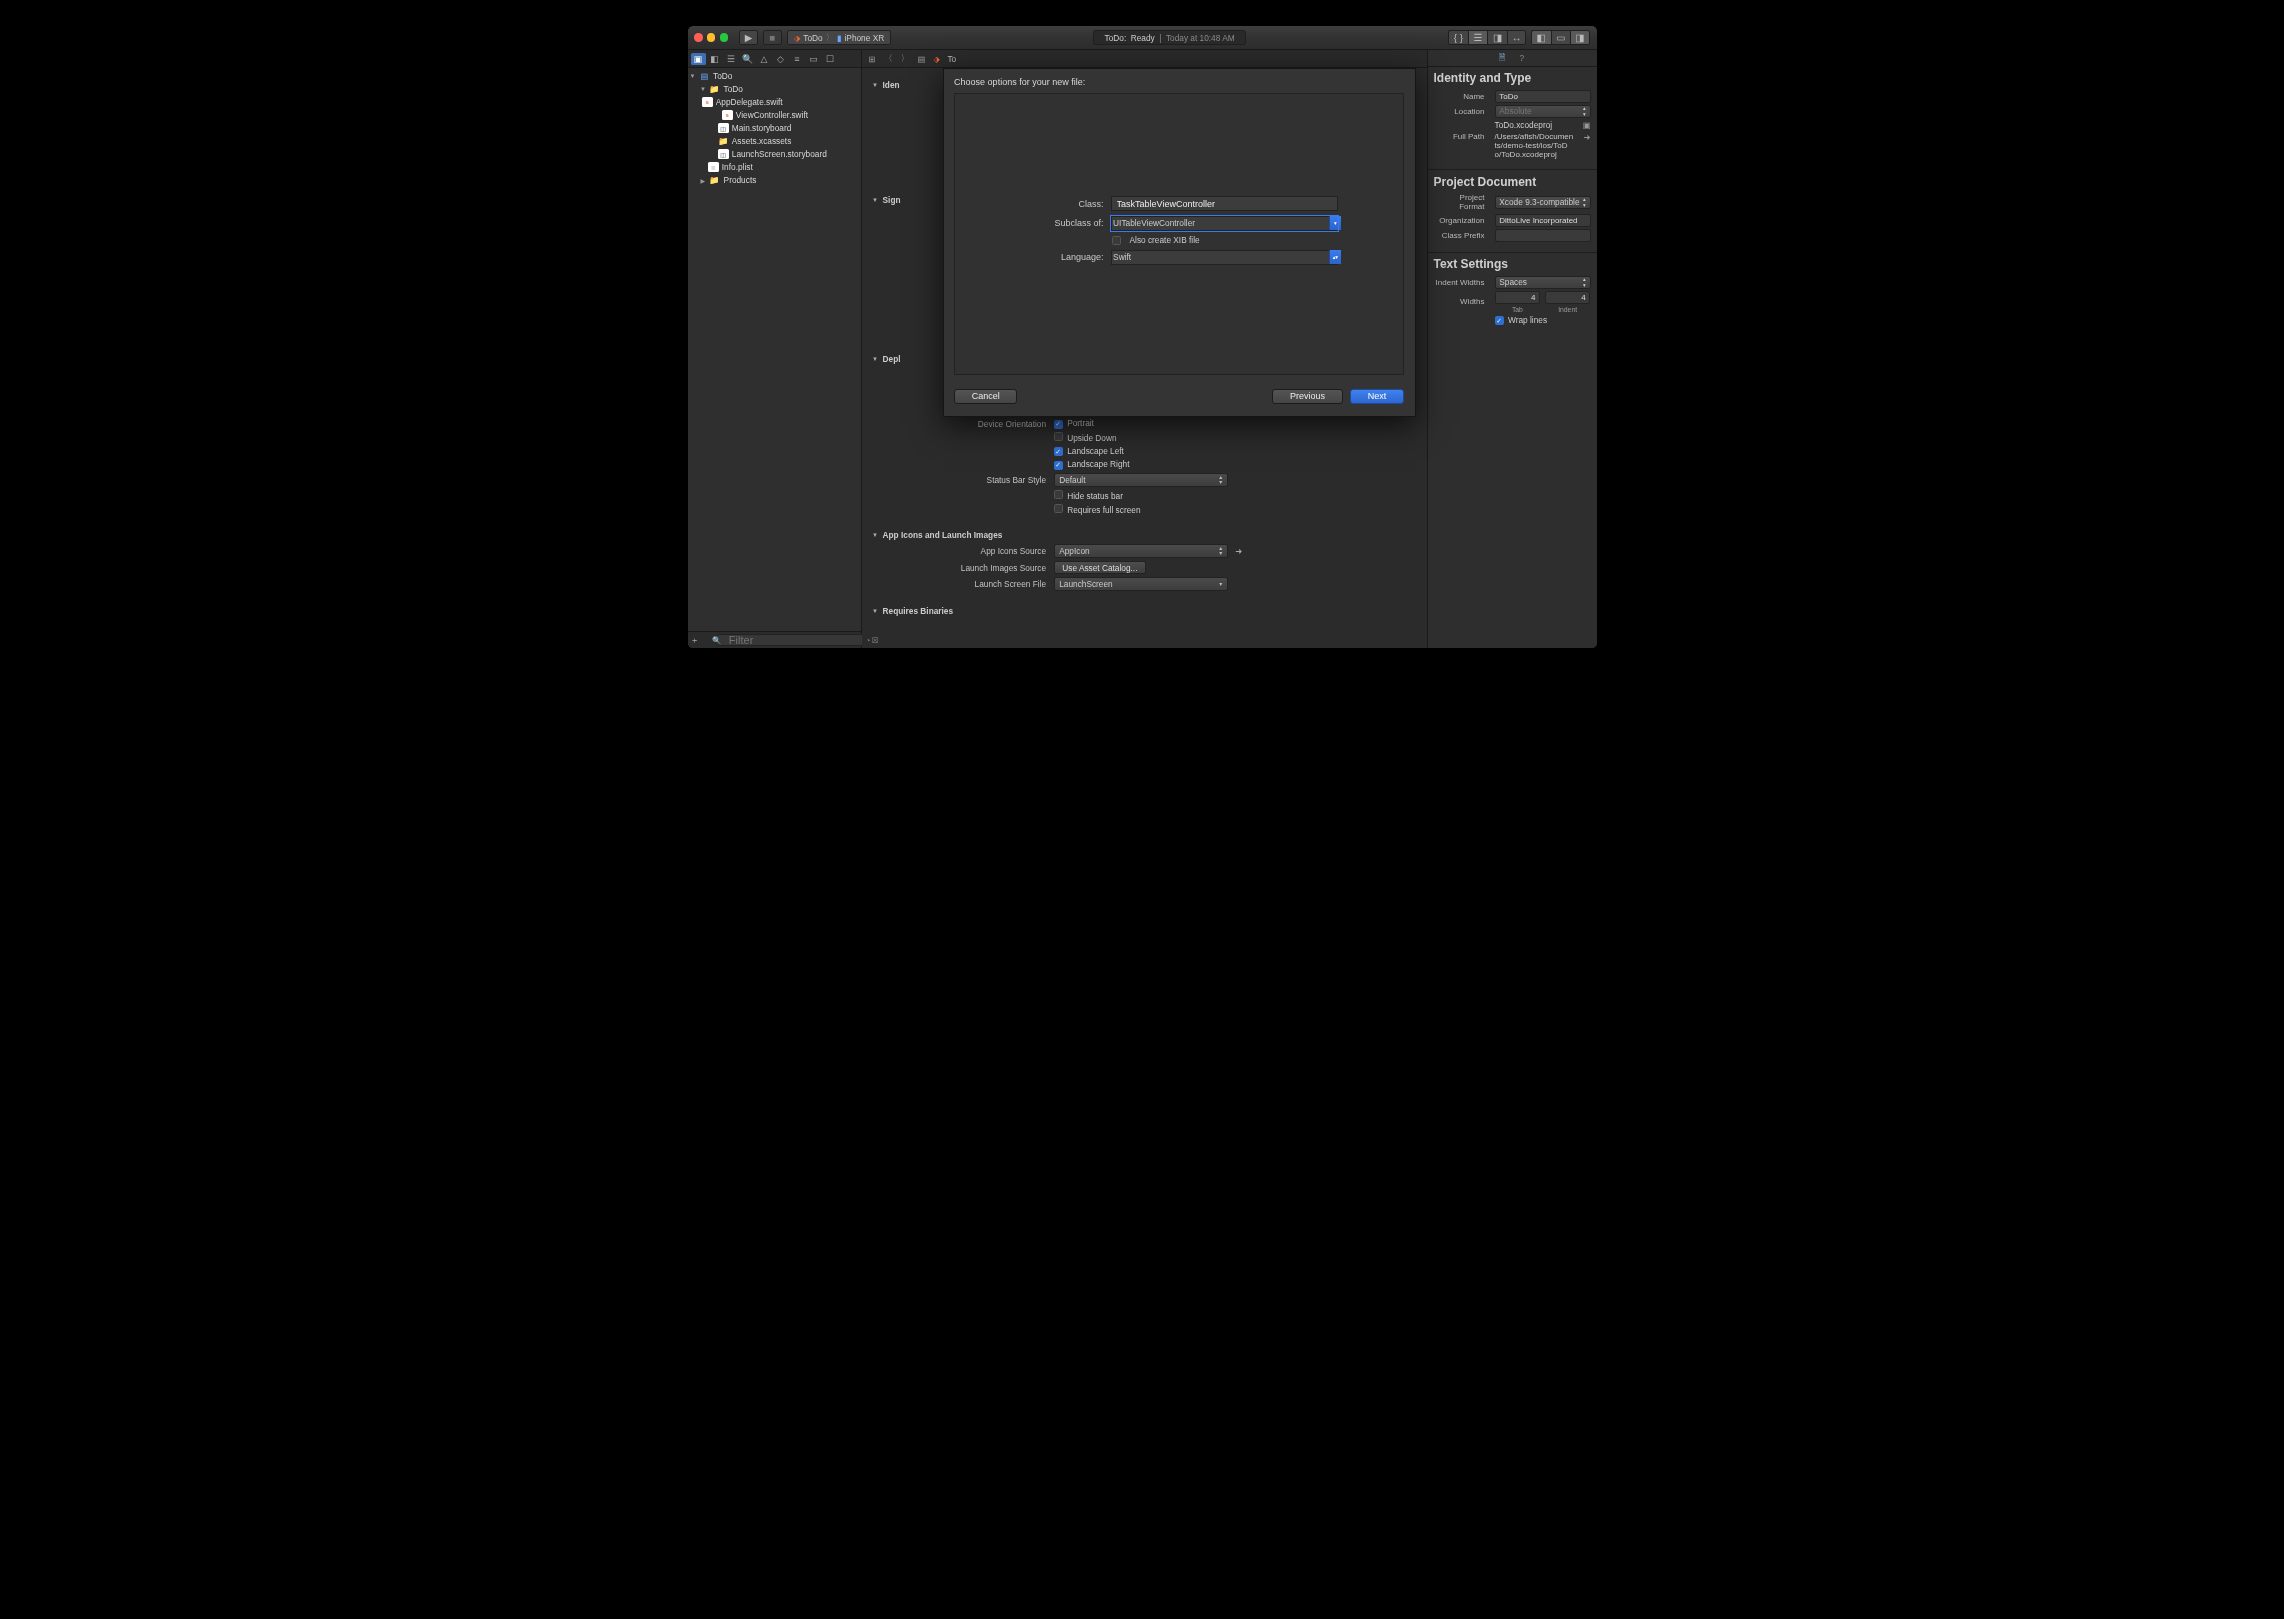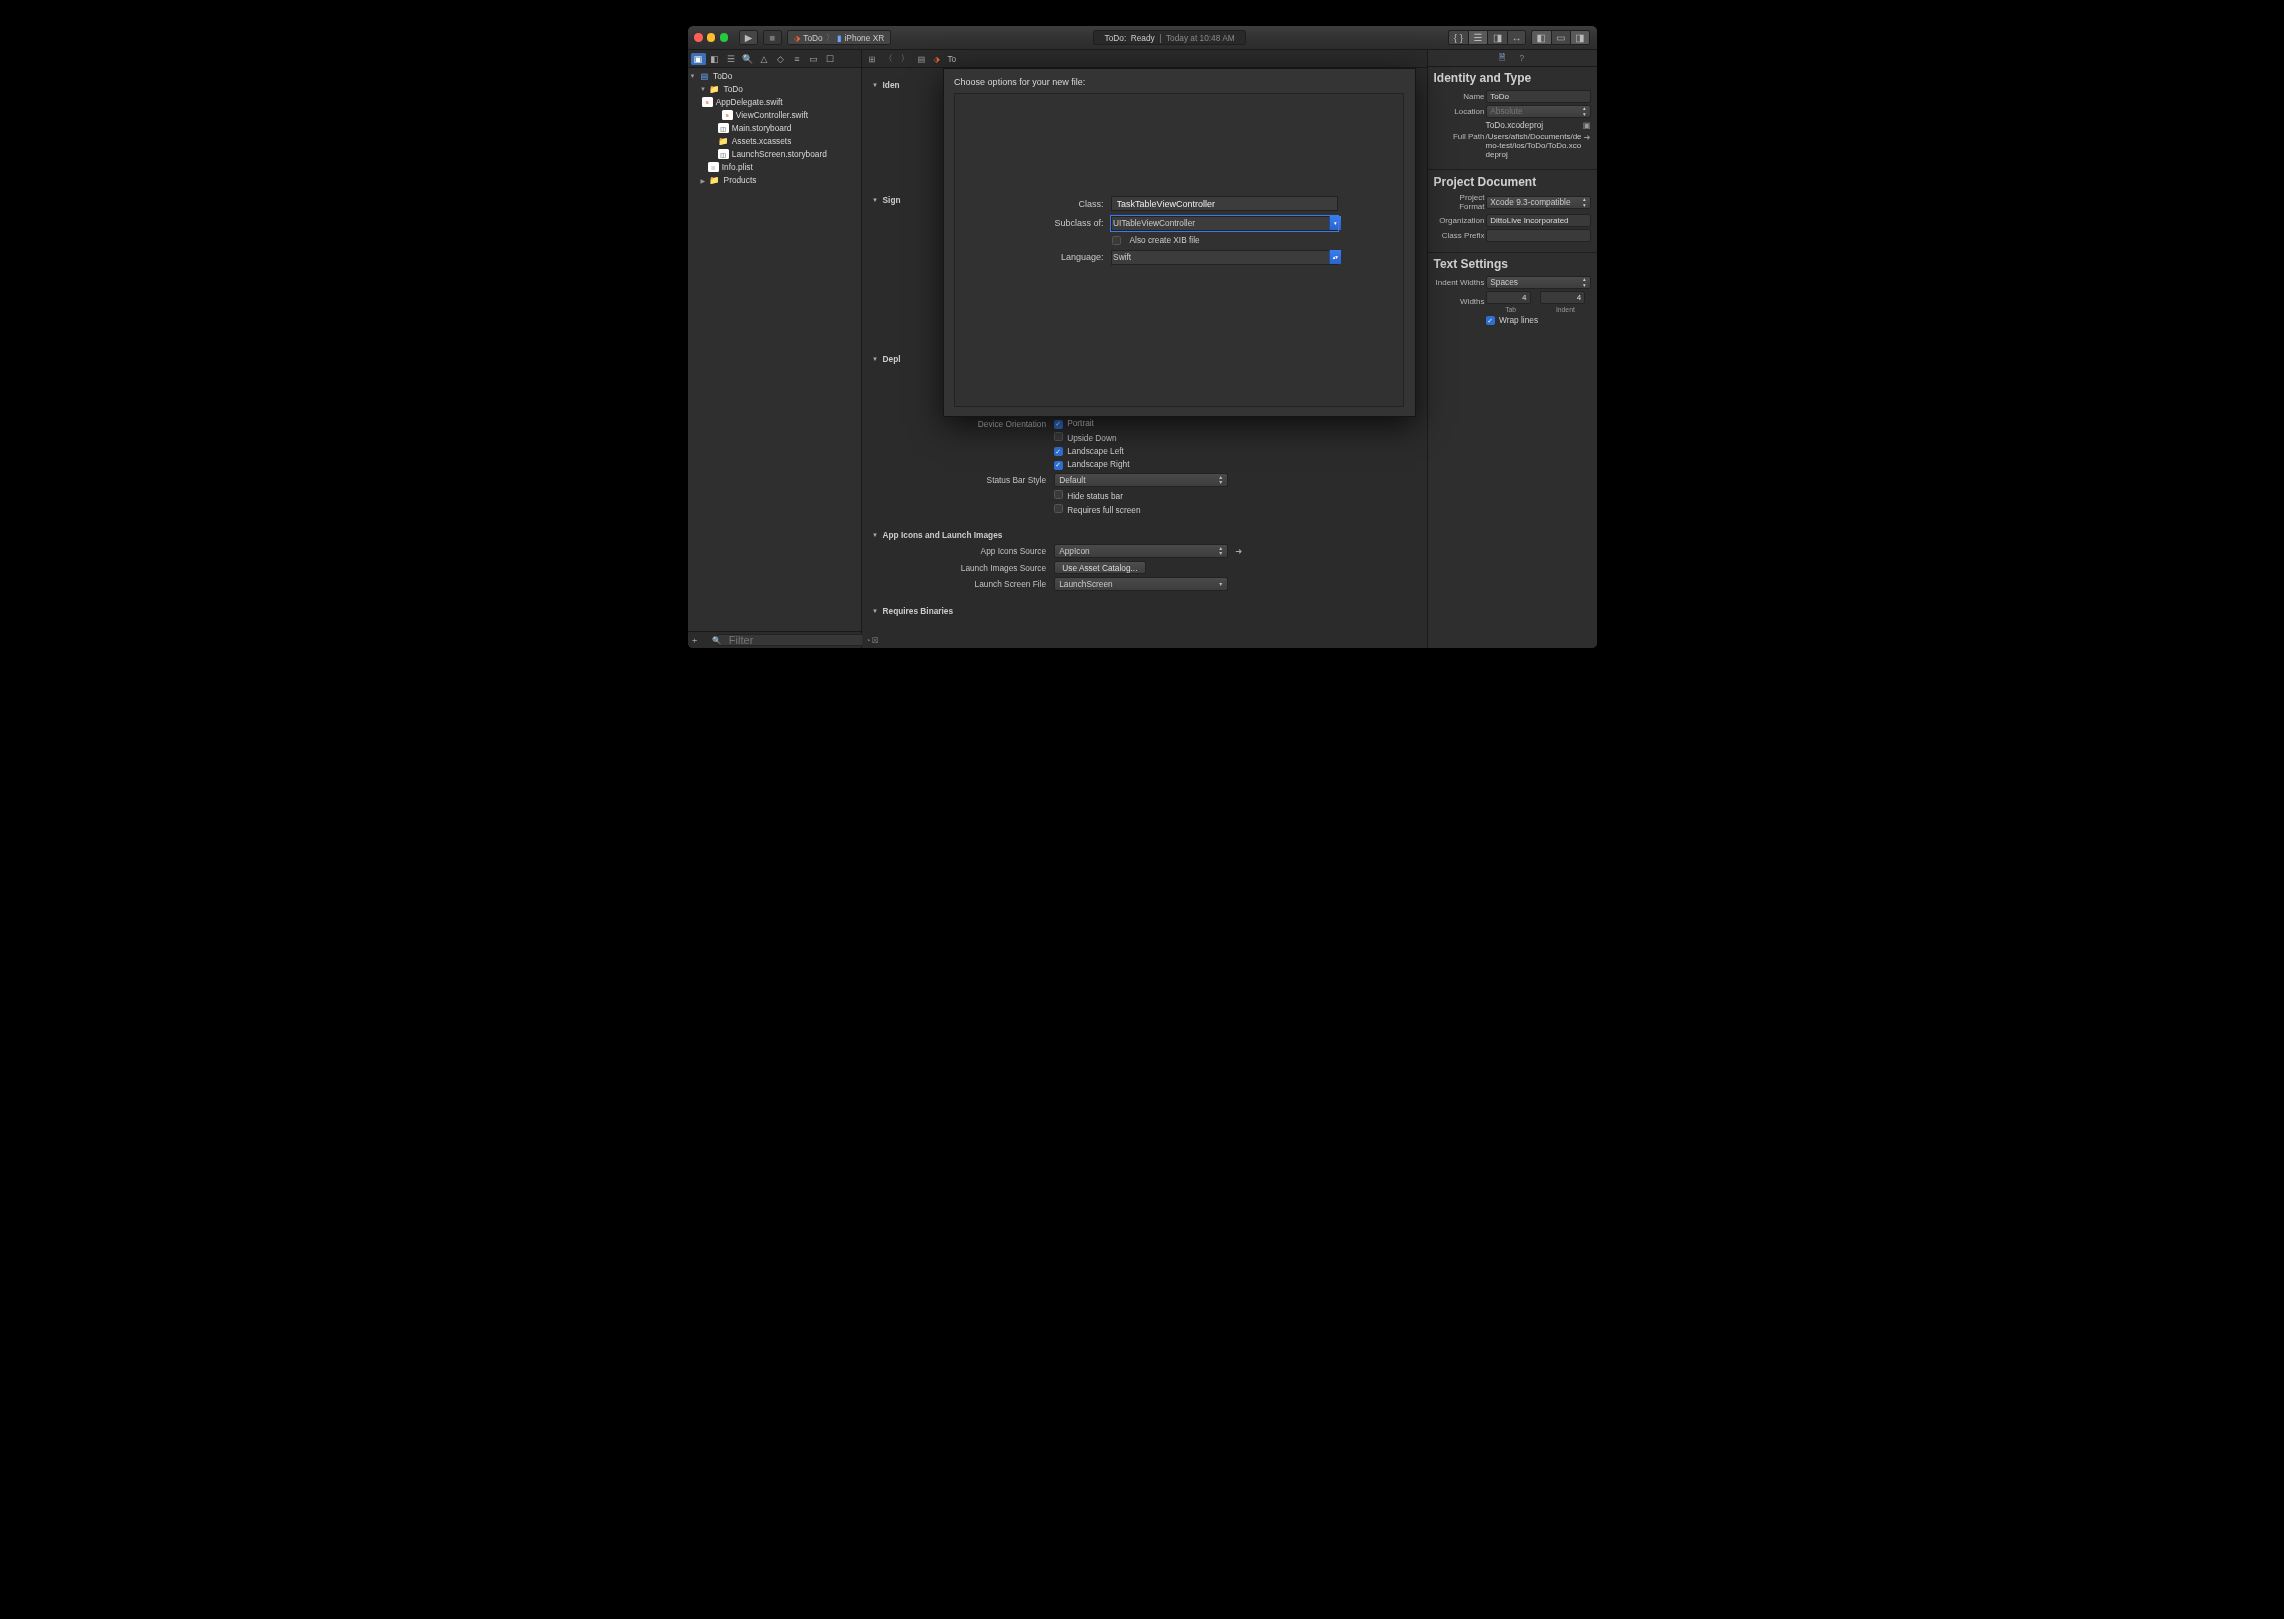--- a/index.html
+++ b/index.html
@@ -60,21 +60,21 @@
 .chk { width:9px; height:9px; border-radius:1.5px; border:0.8px solid #555; background:#3a3a3a; display:inline-flex; align-items:center; justify-content:center; margin-right:4.5px; font-size:6.8px; }
 .chk.on { background:#2f6fd1; border-color:#2f6fd1; color:#fff; }
 .btnsm { height:13.6px; padding:0 7.6px; background:linear-gradient(#4d4d4d,#3e3e3e); border:0.8px solid #222; border-radius:2.3px; color:#ddd; display:inline-flex; align-items:center; }
 
 
 .insp { width: 169px; background:#2e2e2e; display:flex; flex-direction:column; }
 .insp-tabs { height:16.6px; border-bottom:0.8px solid #1a1a1a; display:flex; align-items:center; justify-content:center; gap:6px; }
 .insp-tabs .ic { width:13.6px; height:10.6px; display:flex; align-items:center; justify-content:center; color:#97bff5; }
 .insp-sec { padding: 4.5px 6px 7.6px 6px; border-bottom:0.8px solid #1e1e1e; }
 .insp-sec h4 { font-size:12px; font-weight:600; color:#d0d0d0; margin-bottom:4.5px; }
-.irow { display:flex; align-items:center; gap:1px; margin:2.3px 0; }
+.irow { display:flex; align-items:center; gap:10px; margin:2.3px 0; }
 .irow .ilab { width:51px; text-align:right; color:#b8b8b8; font-size:8px; }
 .irow .ival { flex:1; }
 .itxt { width:100%; height:13px; background:#3a3a3a; border:0.8px solid #222; border-radius:2.3px; padding:0 3.8px; color:#ddd; font-size:8px; }
 .icombo { width:100%; height:13px; background:linear-gradient(#4a4a4a,#3d3d3d); border:0.8px solid #222; border-radius:2.3px; padding:0 3.8px; color:#ddd; display:flex; align-items:center; justify-content:space-between; font-size:8px;}
 .istep { width:45px; height:13px; background:#3a3a3a; border:0.8px solid #222; border-radius:2.3px; padding:0 3px; color:#ddd; text-align:right; font-size:8px; display:flex; align-items:center; justify-content:flex-end; }
 .width-pair { display:flex; gap:4.5px; }
 .sublab { text-align:center; font-size:6.8px; color:#9a9a9a; margin-top:1.5px; }
 
 
 .sheet { position:absolute; left:255px; top:42px; width:473px; height:349px; background:#343434; border:0.8px solid #151515; border-radius:0; box-shadow: 0 9px 30px rgba(0,0,0,.7); display:flex; flex-direction:column; }
@@ -424,16 +424,22 @@
         </div>
         <div class="sf-row">
           <span class="sf-lab">Language:</span>
           <div class="sf-combo">
             <span>Swift</span>
             <span class="capwrap">▴▾</span>
           </div>
         </div>
       </div>
     </div>
+    <div class="sheet-footer">
+      <div class="btn">Cancel</div>
+      <div class="spacer"></div>
+      <div class="btn">Previous</div>
+      <div class="btn primary">Next</div>
+    </div>
   </div>
 
 </div>
 
 
 </body></html>

